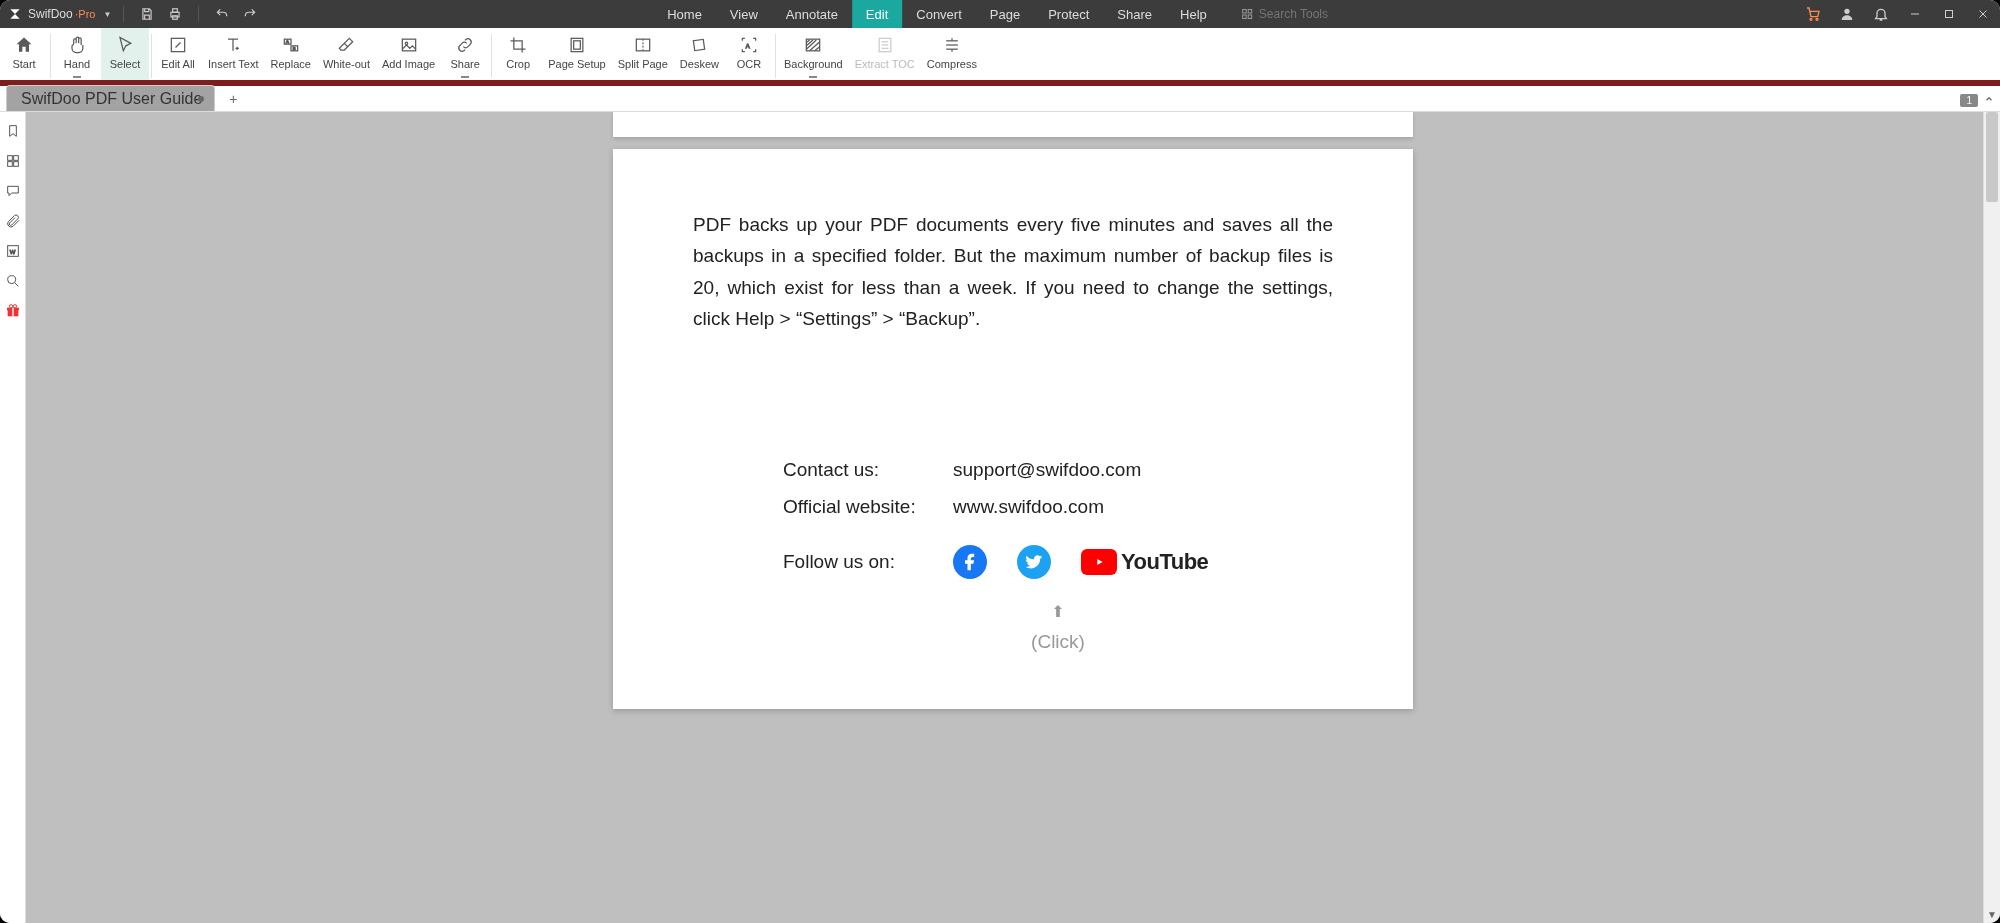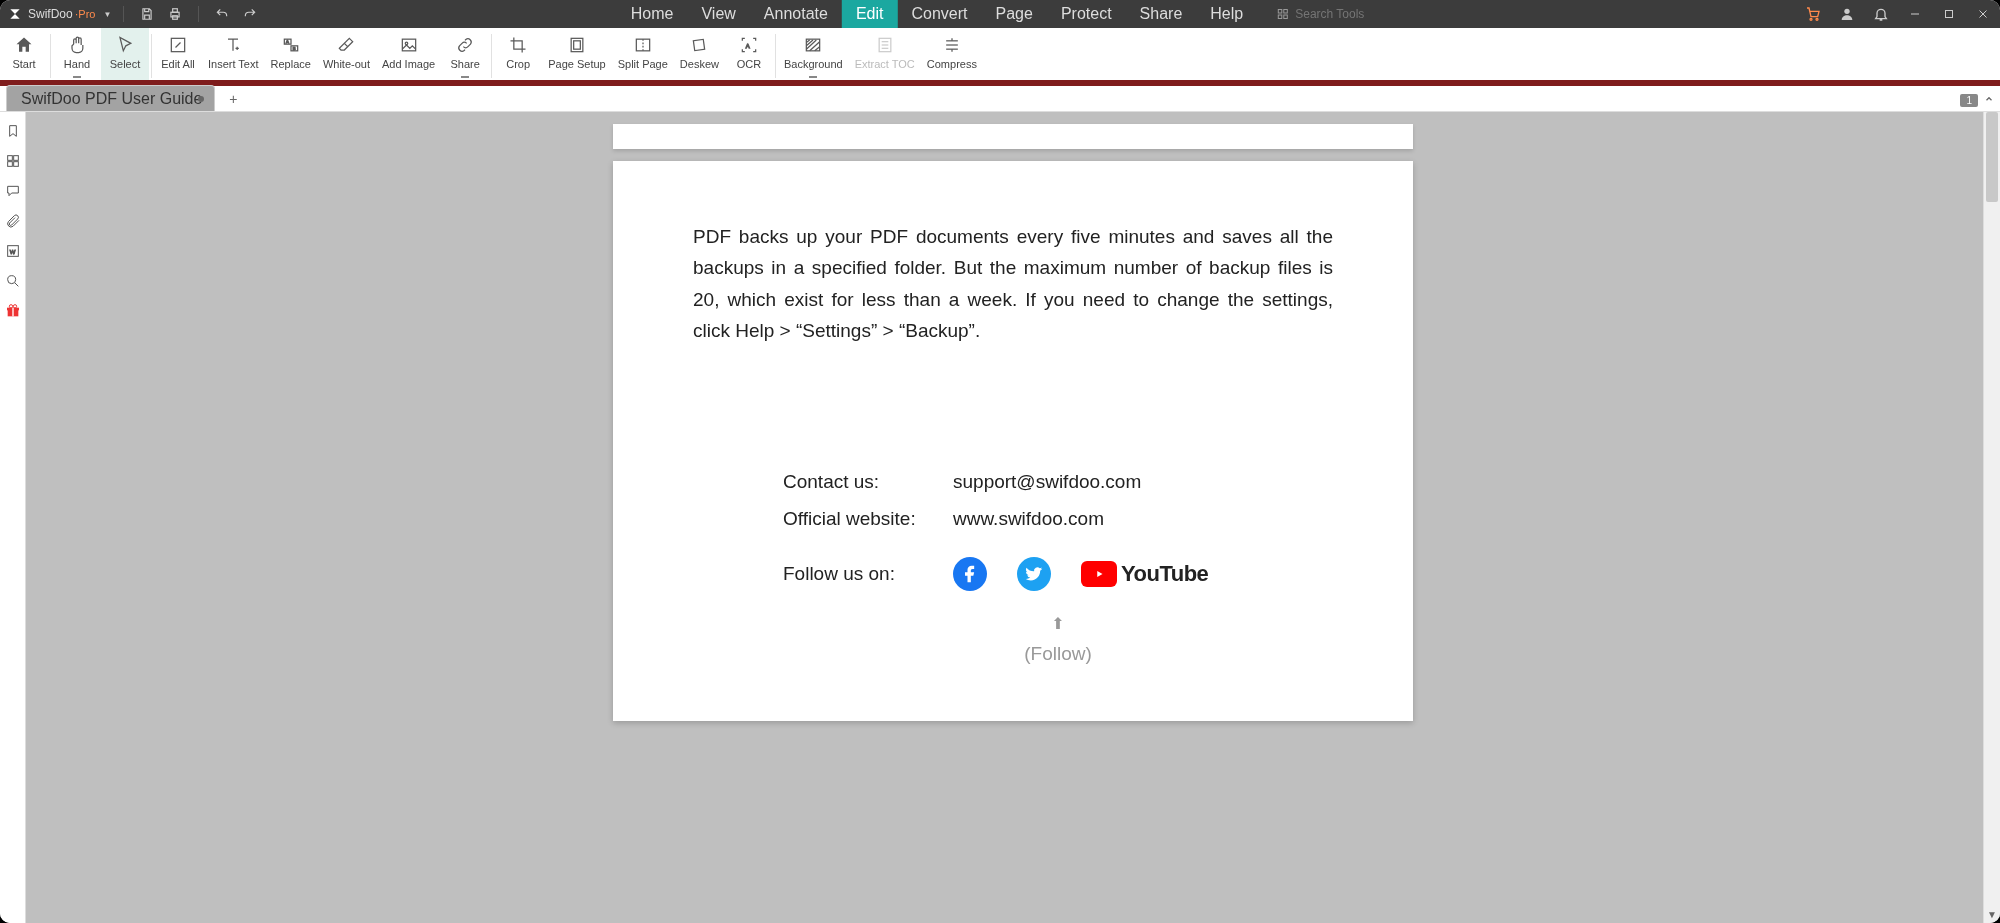--- a/index.html
+++ b/index.html
@@ -9,21 +9,21 @@
 
 .titlebar { height: 28px; background: #3c3c3c; color: #ddd; display: flex; align-items: center; font-size: 12px; position: relative; gap: 14px; }
 .titlebar-left { display: flex; align-items: center; gap: 6px; padding: 0 8px; }
 .logo-swifdoo { width: 14px; height: 14px; display: inline-flex; align-items: center; justify-content: center; }
 .app-name { display: inline-flex; align-items: center; gap: 2px; }
 .app-name .pro { color: #ff8a4c; font-size: 11px; }
 .titlebar-dropdown { margin-left: 2px; color: #ccc; font-size: 8px; }
 .title-sep { width: 1px; height: 16px; background: #555; margin: 0 6px; }
 .title-icon-btn { width: 22px; height: 22px; display: flex; align-items: center; justify-content: center; cursor: pointer; color: #ccc; }
 .menu-tabs { position: absolute; left: 50%; transform: translateX(-50%); display: flex; height: 100%; }
-.menu-tab { padding: 0 14px; display: flex; align-items: center; cursor: pointer; color: #ddd; font-size: 16px; justify-content: center; }
+.menu-tab { padding: 0 14px; display: flex; align-items: center; cursor: pointer; color: #ddd; font-size: 13px; justify-content: center; }
 .menu-tab.active { background: #1ba8a0; color: #fff; }
 .search-tools { display: flex; align-items: center; gap: 6px; color: #999; margin-left: 12px; padding: 0 8px; }
 .search-tools input { background: transparent; border: none; color: #ccc; font-size: 12px; outline: none; width: 80px; }
 .titlebar-right { margin-left: auto; display: flex; align-items: center; height: 100%; }
 .title-right-btn { width: 34px; height: 100%; display: flex; align-items: center; justify-content: center; cursor: pointer; color: #ccc; }
 .cart-badge { color: #ff8a4c; }
 
 
 .ribbon { height: 58px; background: #fff; border-bottom: 6px solid #7f1d1d; display: flex; align-items: flex-start; }
 .ribbon-btn { display: flex; flex-direction: column; align-items: center; justify-content: flex-start; padding: 6px 6px 2px; cursor: pointer; font-size: 11px; color: #444; height: 100%; min-width: 48px; position: relative; }
@@ -48,21 +48,21 @@
 .side-panel { width: 26px; background: #fff; border-right: 1px solid #ddd; display: flex; flex-direction: column; align-items: center; gap: 12px; padding-top: 10px; }
 .side-icon { width: 18px; height: 18px; display: flex; align-items: center; justify-content: center; cursor: pointer; color: #555; }
 .side-icon.gift { color: #e33; }
 .viewport { flex: 1; background: #bfbfbf; position: relative; overflow: hidden; }
 .scrollbar-v { position:absolute; right:0; top:0; bottom:0; width:17px; background:#f0f0f0; border-left:1px solid #ddd;}
 .scrollbar-v .thumb { position:absolute; left:2px; right:2px; top:0; height:90px; background:#c8c8c8; border-radius:2px;}
 .scrollbar-v .arrow { position:absolute; left:0; right:0; height:17px; display:flex; align-items:center; justify-content:center; color:#666; font-size:10px;}
 .scrollbar-v .arrow.up { top:0; }
 .scrollbar-v .arrow.down { bottom:0; }
 
-.page-stack { position:absolute; left:50%; transform:translateX(-50%); top:12px; width:800px; }
+.page-stack { position:absolute; left:50%; transform:translateX(-50%); top:0; width:800px; }
 .page-sliver { height:25px; background:#fff; box-shadow: 0 2px 4px rgba(0,0,0,0.15); }
 .page-gap { height:12px; }
 .page { background:#fff; box-shadow: 0 2px 6px rgba(0,0,0,0.2); padding: 60px 80px 40px; min-height:560px; }
 
 .doc-paragraph { font-size: 19px; line-height: 1.65; color: #222; text-align: justify; margin-bottom: 120px; font-family: 'Segoe UI', sans-serif;}
 .contact-block { font-size: 19px; line-height: 1.7; color:#222; }
 .contact-row { display:flex; margin-bottom:4px; }
 .contact-label { width:170px; }
 .follow-row { display:flex; align-items:center; margin-top:20px; gap:30px;}
 .social-icon { width:34px; height:34px; display:flex; align-items:center; justify-content:center; border-radius:50%; }
@@ -448,21 +448,21 @@
                 <span class="yt-icon">
                   <svg viewBox="0 0 24 24" width="14" height="14" fill="#fff">
                       <path d="M9 7v10l9-5z"></path>
                     </svg>
                 </span>
                 <span>YouTube</span>
               </span>
             </div>
             <div class="click-hint">
               <div class="click-arrow">⬆</div>
-              <div>(Follow)</div>
+              <div>(Click)</div>
             </div>
           </div>
         </div>
       </div>
 
       <div class="scrollbar-v">
         <div class="arrow up">▲</div>
         <div class="thumb"></div>
         <div class="arrow down">▼</div>
       </div>

